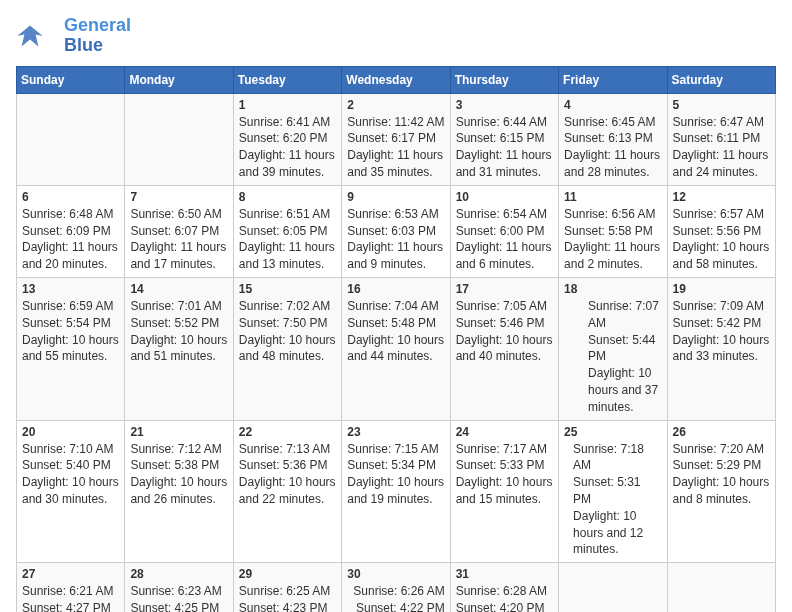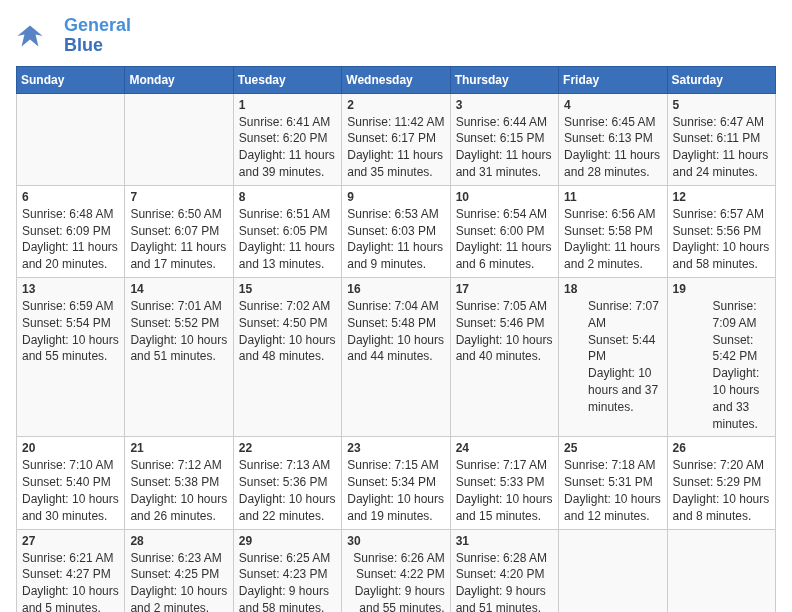--- a/index.html
+++ b/index.html
@@ -198,21 +198,21 @@
         </td>
         <td>
           <span class="day-num">14</span>
           <div class="day-info" style="white-space: pre-line;">Sunrise: 7:01 AM
 Sunset: 5:52 PM
 Daylight: 10 hours and 51 minutes.</div>
         </td>
         <td>
           <span class="day-num">15</span>
           <div class="day-info" style="white-space: pre-line;">Sunrise: 7:02 AM
-Sunset: 4:50 PM
+Sunset: 7:50 PM
 Daylight: 10 hours and 48 minutes.</div>
         </td>
         <td>
           <span class="day-num">16</span>
           <div class="day-info" style="white-space: pre-line;">Sunrise: 7:04 AM
 Sunset: 5:48 PM
 Daylight: 10 hours and 44 minutes.</div>
         </td>
         <td>
           <span class="day-num">17</span>
@@ -221,21 +221,21 @@
 Daylight: 10 hours and 40 minutes.</div>
         </td>
         <td>
           <span class="day-num">18</span>
           <div class="day-info" style="white-space: pre-line; margin-left: 24px;">Sunrise: 7:07 AM
 Sunset: 5:44 PM
 Daylight: 10 hours and 37 minutes.</div>
         </td>
         <td>
           <span class="day-num">19</span>
-          <div class="day-info" style="white-space: pre-line; margin-left: 40px;">Sunrise: 7:09 AM
+          <div class="day-info" style="white-space: pre-line;">Sunrise: 7:09 AM
 Sunset: 5:42 PM
 Daylight: 10 hours and 33 minutes.</div>
         </td>
       </tr>
       <tr>
         <td>
           <span class="day-num">20</span>
           <div class="day-info" style="white-space: pre-line;">Sunrise: 7:10 AM
 Sunset: 5:40 PM
 Daylight: 10 hours and 30 minutes.</div>
@@ -259,21 +259,21 @@
 Daylight: 10 hours and 19 minutes.</div>
         </td>
         <td>
           <span class="day-num">24</span>
           <div class="day-info" style="white-space: pre-line;">Sunrise: 7:17 AM
 Sunset: 5:33 PM
 Daylight: 10 hours and 15 minutes.</div>
         </td>
         <td>
           <span class="day-num">25</span>
-          <div class="day-info" style="white-space: pre-line;">Sunrise: 7:18 AM
+          <div class="day-info" style="white-space: pre-line; margin-left: 9px;">Sunrise: 7:18 AM
 Sunset: 5:31 PM
 Daylight: 10 hours and 12 minutes.</div>
         </td>
         <td>
           <span class="day-num">26</span>
           <div class="day-info" style="white-space: pre-line;">Sunrise: 7:20 AM
 Sunset: 5:29 PM
 Daylight: 10 hours and 8 minutes.</div>
         </td>
       </tr>

